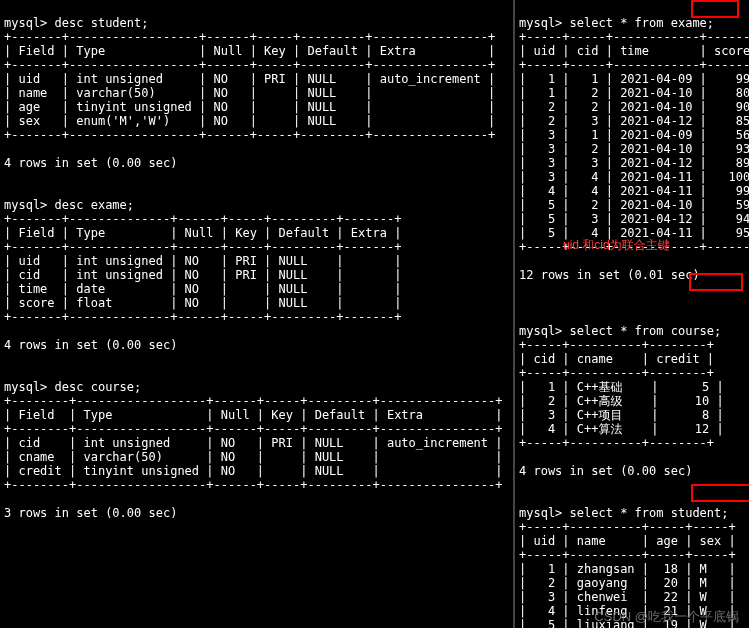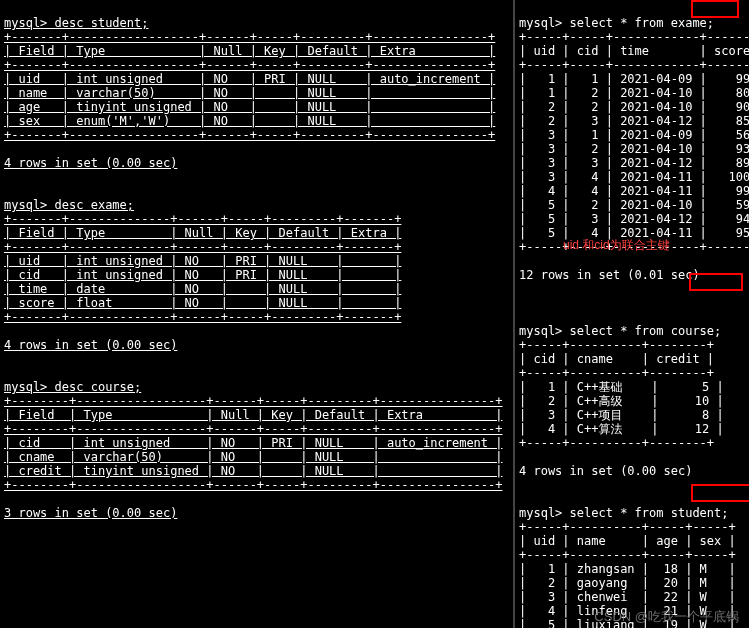--- a/index.html
+++ b/index.html
@@ -1,19 +1,19 @@
 <!DOCTYPE html>
 <html><head>
 <meta charset="utf-8">
 <style>
 * { margin:0; padding:0; box-sizing:border-box; }
 body { background:#000; color:#fff; font-family:Consolas,monospace; font-size:12px; width:749px; height:628px; overflow:hidden; position:relative; }
 .container { display:flex; height:100%; }
 .pane { background:#000; padding:2px 4px; white-space:pre; line-height:14px; }
-.left { width:515px; border-right:2px solid #444;text-decoration:underline; }
+.left { width:515px; border-right:2px solid #444; }
 .right { width:234px; position:relative; }
 .hl { position:absolute; border:2px solid #ff0000; pointer-events:none; }
 .hl-exame { top:0px; right:10px; width:48px; height:18px; }
 .hl-course { top:273px; right:6px; width:54px; height:18px; }
 .hl-student { top:484px; right:-2px; width:60px; height:18px; }
 .redtxt { position:absolute; color:#ff4040; font-size:12px; font-family:sans-serif; }
 .ann1 { top:238px; left:20px;margin-left:28px; }
 .watermark { position:absolute; bottom:4px; right:10px; color:#888; font-family:sans-serif; font-size:13px; opacity:0.8; }
 </style>
 </head>

